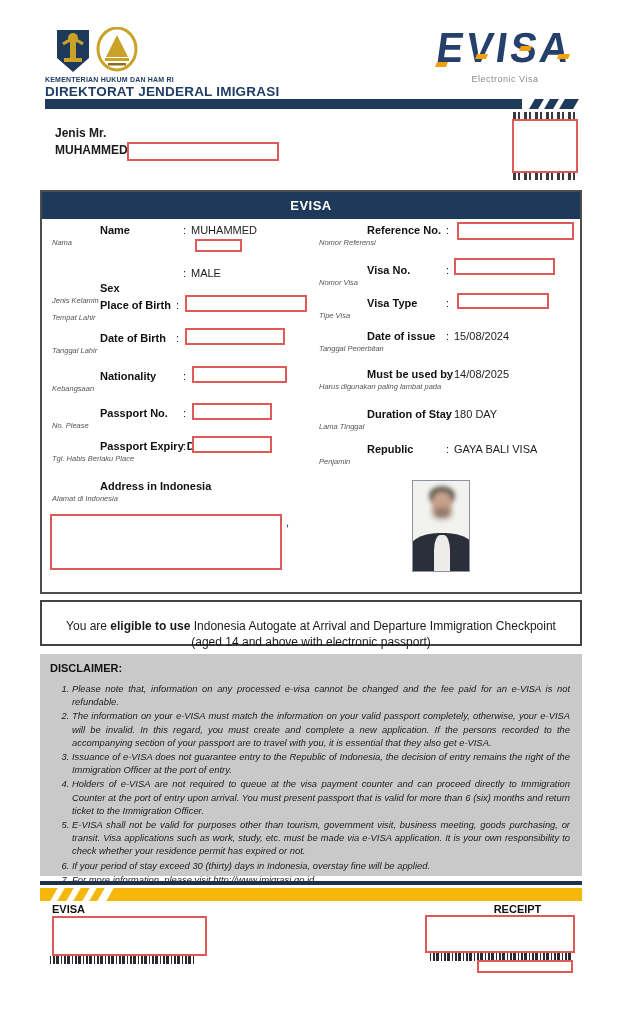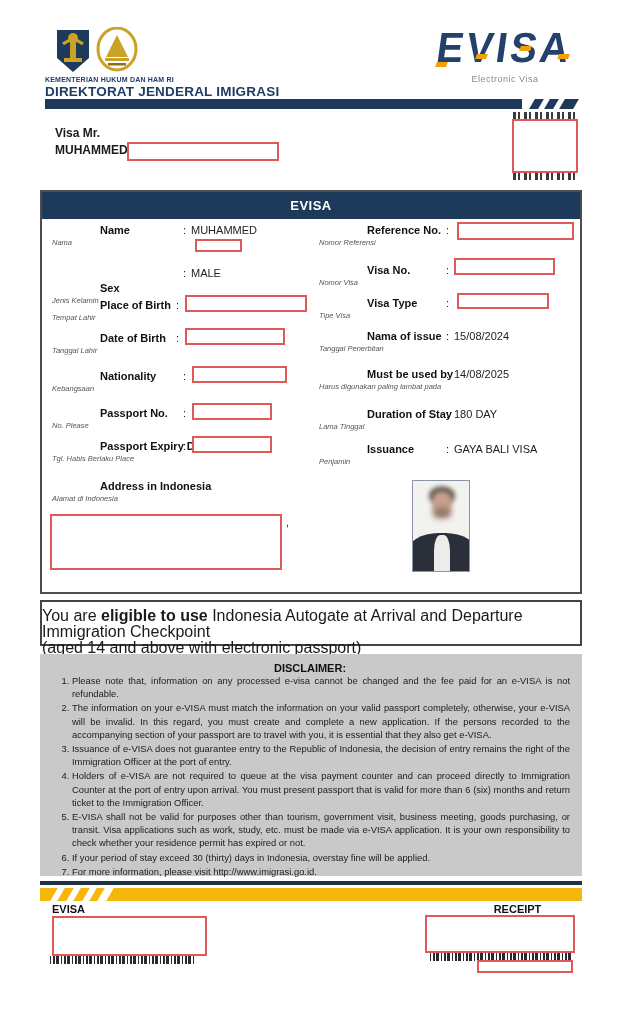--- a/index.html
+++ b/index.html
@@ -33,26 +33,26 @@
   .valrow { position:absolute; font-size:11px; color:#222; white-space:nowrap; }
   .valrow .colon { display:inline-block; width:8px; }
   .photo { position:absolute; left:370px; top:288px; width:58px; height:92px; border:1px solid #8a93a8; background:#f2f2ef; overflow:hidden; }
   .photo .hair { position:absolute; left:16px; top:5px; width:26px; height:18px; background:#6e655a; border-radius:50% 50% 40% 40%; filter:blur(2px); }
   .photo .face { position:absolute; left:19px; top:11px; width:20px; height:24px; background:#c7a18c; border-radius:46%; filter:blur(2px); }
   .photo .beard { position:absolute; left:20px; top:27px; width:18px; height:10px; background:#8d7566; border-radius:40%; filter:blur(3px); }
   .photo .jacket { position:absolute; left:-6px; top:52px; width:70px; height:44px; background:#2b2f3a; border-radius:45% 45% 0 0; }
   .photo .shirt { position:absolute; left:21px; top:54px; width:16px; height:38px; background:#ececea; border-radius:40% 40% 0 0; }
 
   
-  .eligibility { position:absolute; left:40px; top:600px; width:542px; height:46px; border:2px solid #444; text-align:left; font-size:16px; color:#1a1a1a; line-height:16px; padding-top:6px; }
+  .eligibility { position:absolute; left:40px; top:600px; width:542px; height:46px; border:2px solid #444; text-align:center; font-size:12px; color:#1a1a1a; line-height:16px; padding-top:16px; }
 
   
   .disclaimer { position:absolute; left:40px; top:654px; width:542px; height:222px; background:#c9c9c9; padding:8px 12px 8px 10px; }
-  .disclaimer-title { font-size:11px; font-weight:bold; color:#111;text-align:center; }
-  .disclaimer ol { margin-top:0; padding-left:22px; font-size:9.4px; line-height:13.2px; color:#1b1b1b; text-align:justify; }
+  .disclaimer-title { font-size:11px; font-weight:bold; color:#111; }
+  .disclaimer ol { margin-top:8px; padding-left:22px; font-size:9.4px; line-height:13.2px; color:#1b1b1b; text-align:justify;font-style:italic; }
   .disclaimer li { margin-bottom:1px; }
 
   
   .ftr-navy { position:absolute; left:40px; top:881px; width:542px; height:4px; background:#20324a; }
   .ftr-yellow { position:absolute; left:40px; top:888px; width:542px; height:13px; background:#f5b70a; }
   .ftr-gap { position:absolute; top:887px; width:7px; height:15px; background:#fff; transform:skewX(-30deg); }
   .ftr-label { position:absolute; top:903px; font-size:11px; font-weight:bold; color:#111; }
   .barcode { position:absolute; height:8px; background:repeating-linear-gradient(90deg,#2a2a33 0 1px,transparent 1px 3px,#2a2a33 3px 5px,transparent 5px 6px,#2a2a33 6px 9px,transparent 9px 11px); }
 </style>
 </head>
@@ -83,21 +83,21 @@
     <span class="logo-accent" style="left:100px;top:22px"></span>
     <span class="logo-accent" style="left:138px;top:30px"></span>
     <div class="logo-sub">Electronic Visa</div>
   </div>
 
   <div class="hdr-rule"></div>
   <div class="hdr-stripe" style="left:532px"></div>
   <div class="hdr-stripe" style="left:547px"></div>
   <div class="hdr-stripe" style="left:562px;width:14px"></div>
 
-  <div class="dear">Visa Mr.</div>
+  <div class="dear">Jenis Mr.</div>
   <div class="dear-name">MUHAMMED</div>
   <div class="redact" style="left:127px;top:142px;width:152px;height:19px"></div>
 
   <div class="qr-frag" style="left:513px;top:112px;width:64px"></div>
   <div class="qr-frag" style="left:513px;top:173px;width:66px"></div>
   <div class="redact" style="left:512px;top:119px;width:66px;height:54px"></div>
 
   <div class="vtable">
     <div class="vtable-header">EVISA</div>
 
@@ -172,39 +172,39 @@
     <div class="redact" style="left:412px;top:66px;width:101px;height:17px"></div>
 
     <div class="field" style="left:277px;top:105px">
       <div class="lbl">Visa Type</div>
       <div class="sub">Tipe Visa</div>
     </div>
     <div class="valrow" style="left:404px;top:105px"><span class="colon">:</span></div>
     <div class="redact" style="left:415px;top:101px;width:92px;height:16px"></div>
 
     <div class="field" style="left:277px;top:138px">
-      <div class="lbl">Nama of issue</div>
+      <div class="lbl">Date of issue</div>
       <div class="sub">Tanggal Penerbitan</div>
     </div>
     <div class="valrow" style="left:404px;top:138px"><span class="colon">:</span><span>15/08/2024</span></div>
 
     <div class="field" style="left:277px;top:176px">
       <div class="lbl">Must be used by</div>
       <div class="sub">Harus digunakan paling lambat pada</div>
     </div>
     <div class="valrow" style="left:404px;top:176px"><span class="colon">:</span><span>14/08/2025</span></div>
 
     <div class="field" style="left:277px;top:216px">
       <div class="lbl">Duration of Stay</div>
       <div class="sub">Lama Tinggal</div>
     </div>
     <div class="valrow" style="left:404px;top:216px"><span class="colon">:</span><span>180 DAY</span></div>
 
     <div class="field" style="left:277px;top:251px">
-      <div class="lbl">Issuance</div>
+      <div class="lbl">Republic</div>
       <div class="sub">Penjamin</div>
     </div>
     <div class="valrow" style="left:404px;top:251px"><span class="colon">:</span><span>GAYA BALI VISA</span></div>
 
     <div class="photo">
       <div class="jacket"></div>
       <div class="shirt"></div>
       <div class="hair"></div>
       <div class="face"></div>
       <div class="beard"></div>

